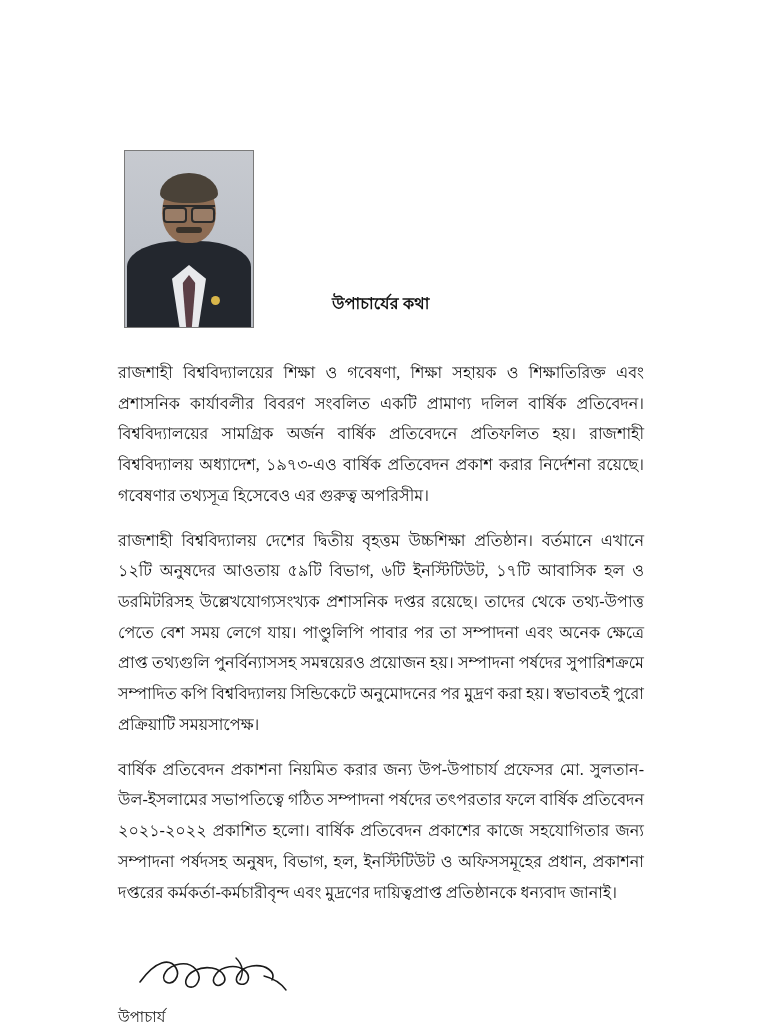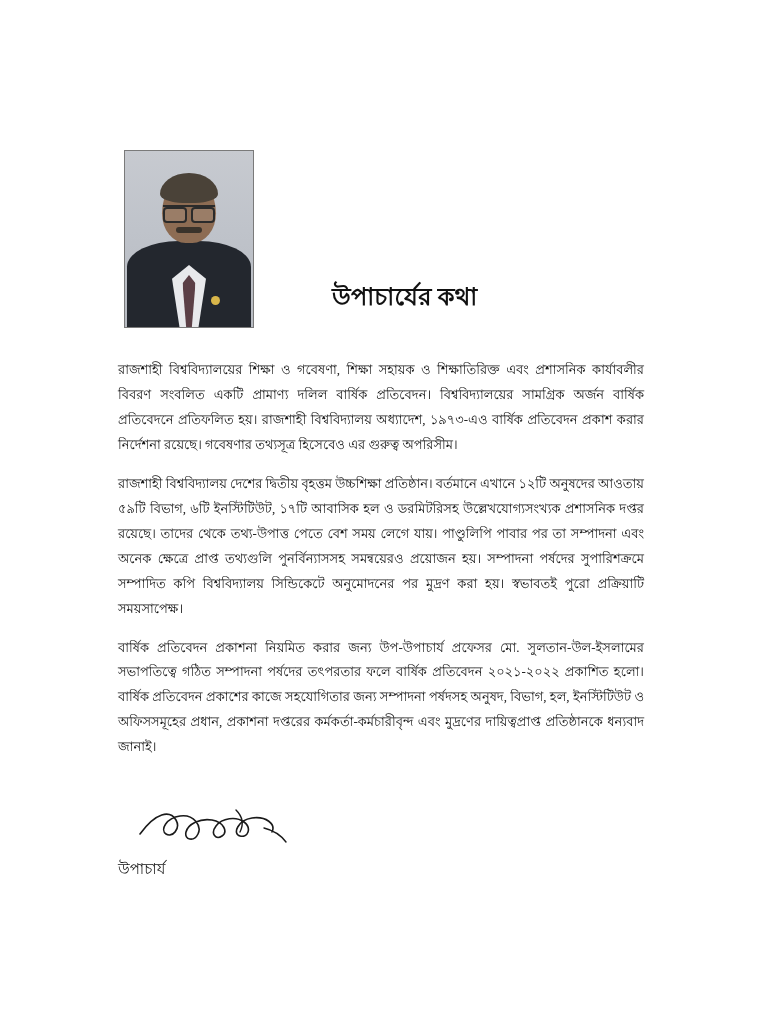--- a/index.html
+++ b/index.html
@@ -131,28 +131,28 @@
     margin-left: 22px;
     width: 9px;
     height: 9px;
     border-radius: 50%;
     background: #d8b64a;
   }
 
   .title {
     margin-left: 78px;
     margin-bottom: 10px;
-    font-size: 24px;
+    font-size: 16px;
     font-weight: bold;
     letter-spacing: 0.2px;
   }
 
   .content {
     margin: 30px 124px 0 118px;
-    font-size: 13px;
+    font-size: 16px;
     line-height: 1.92;
     text-align: justify;
     text-justify: inter-word;
   }
   .content p {
     margin: 0 0 14px 0;
   }
 
   .signature-area {
     margin: 44px 0 0 136px;

